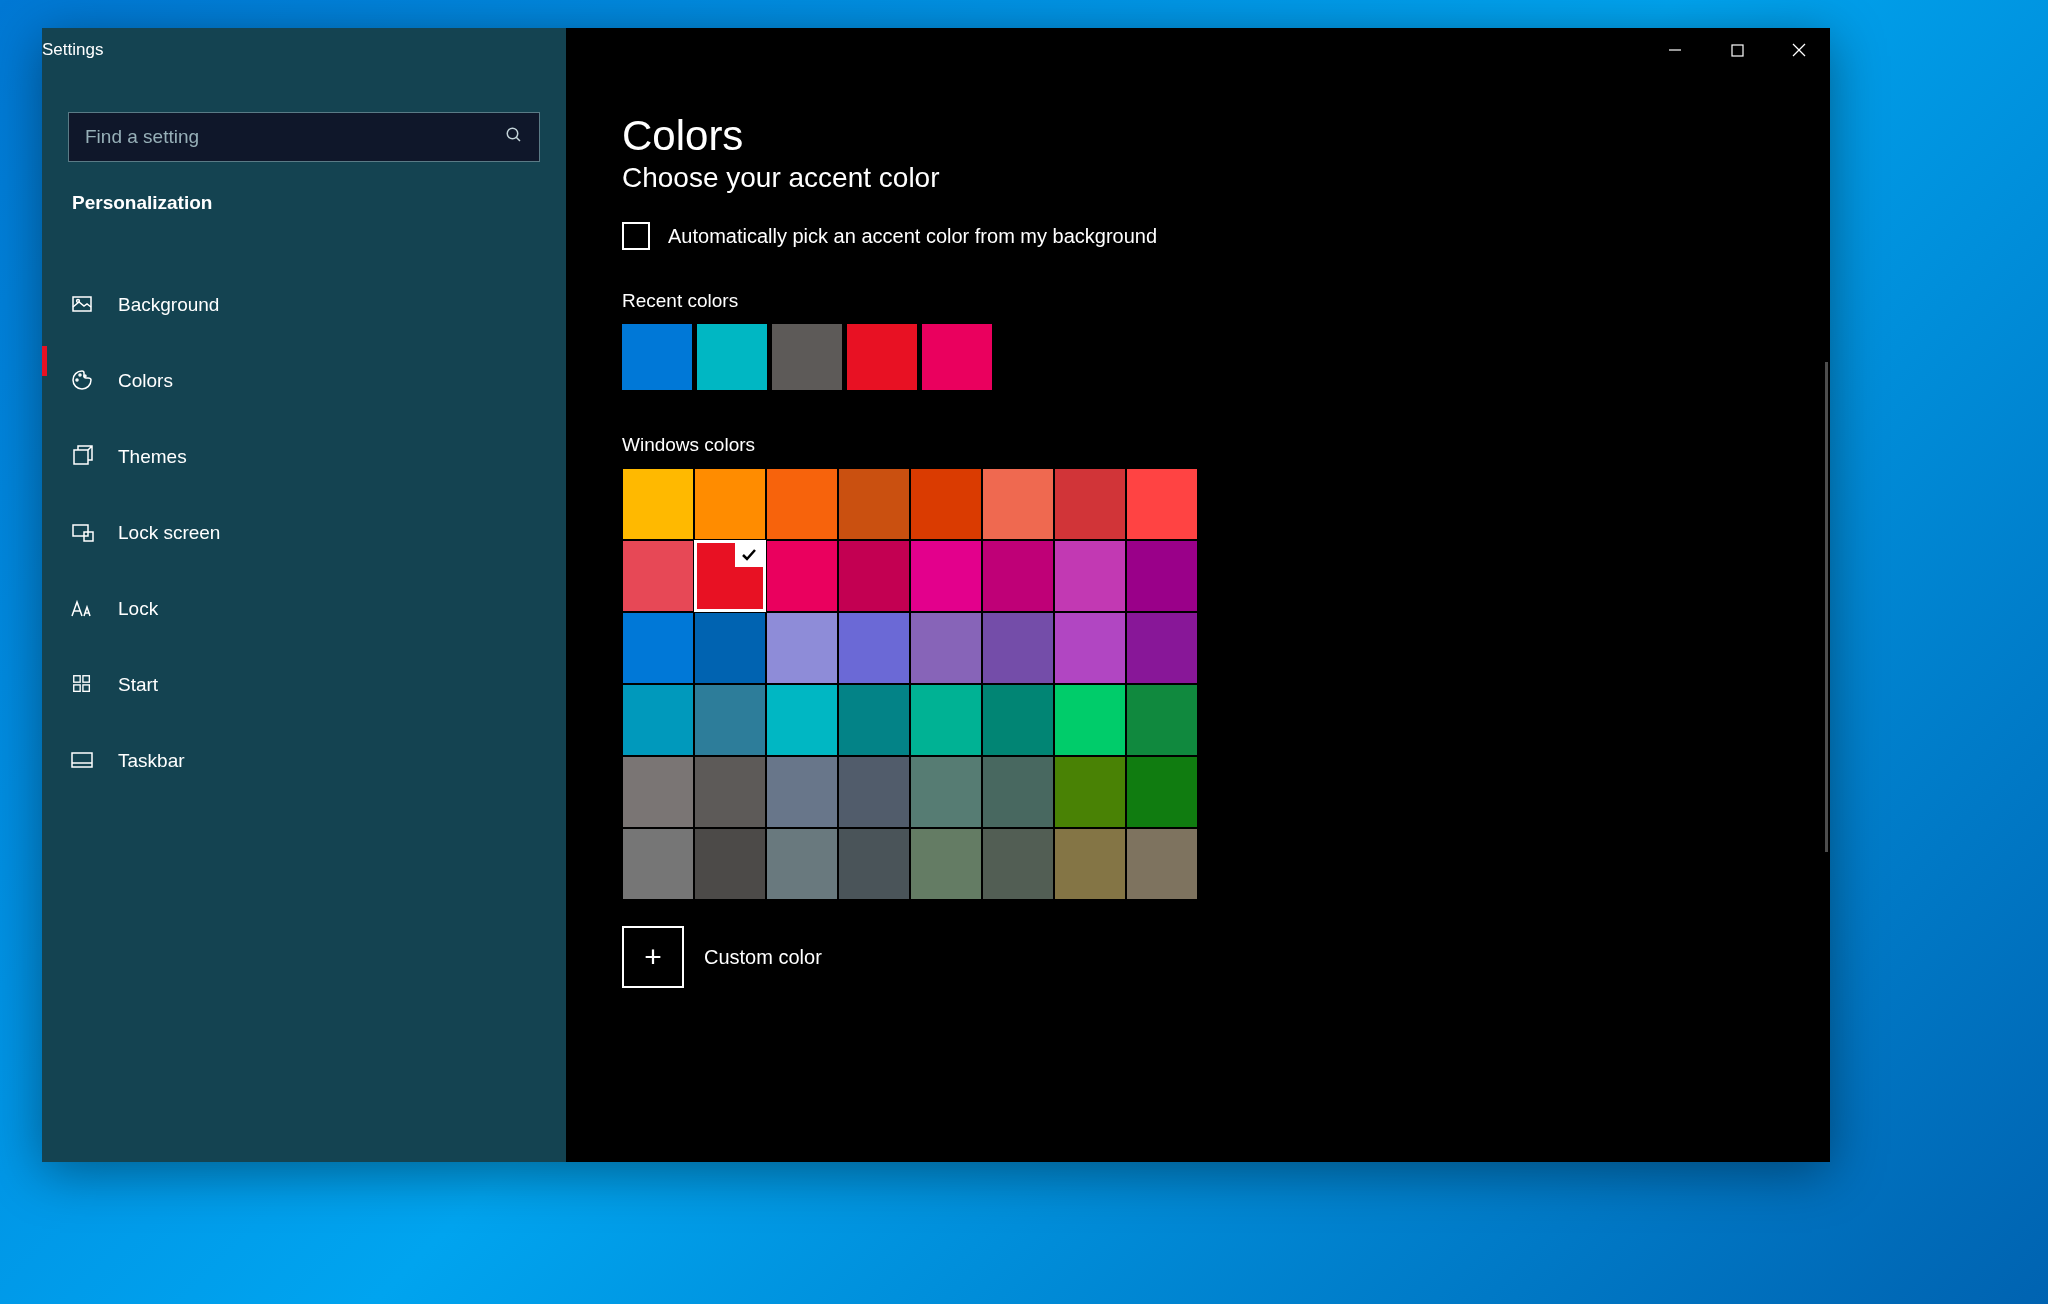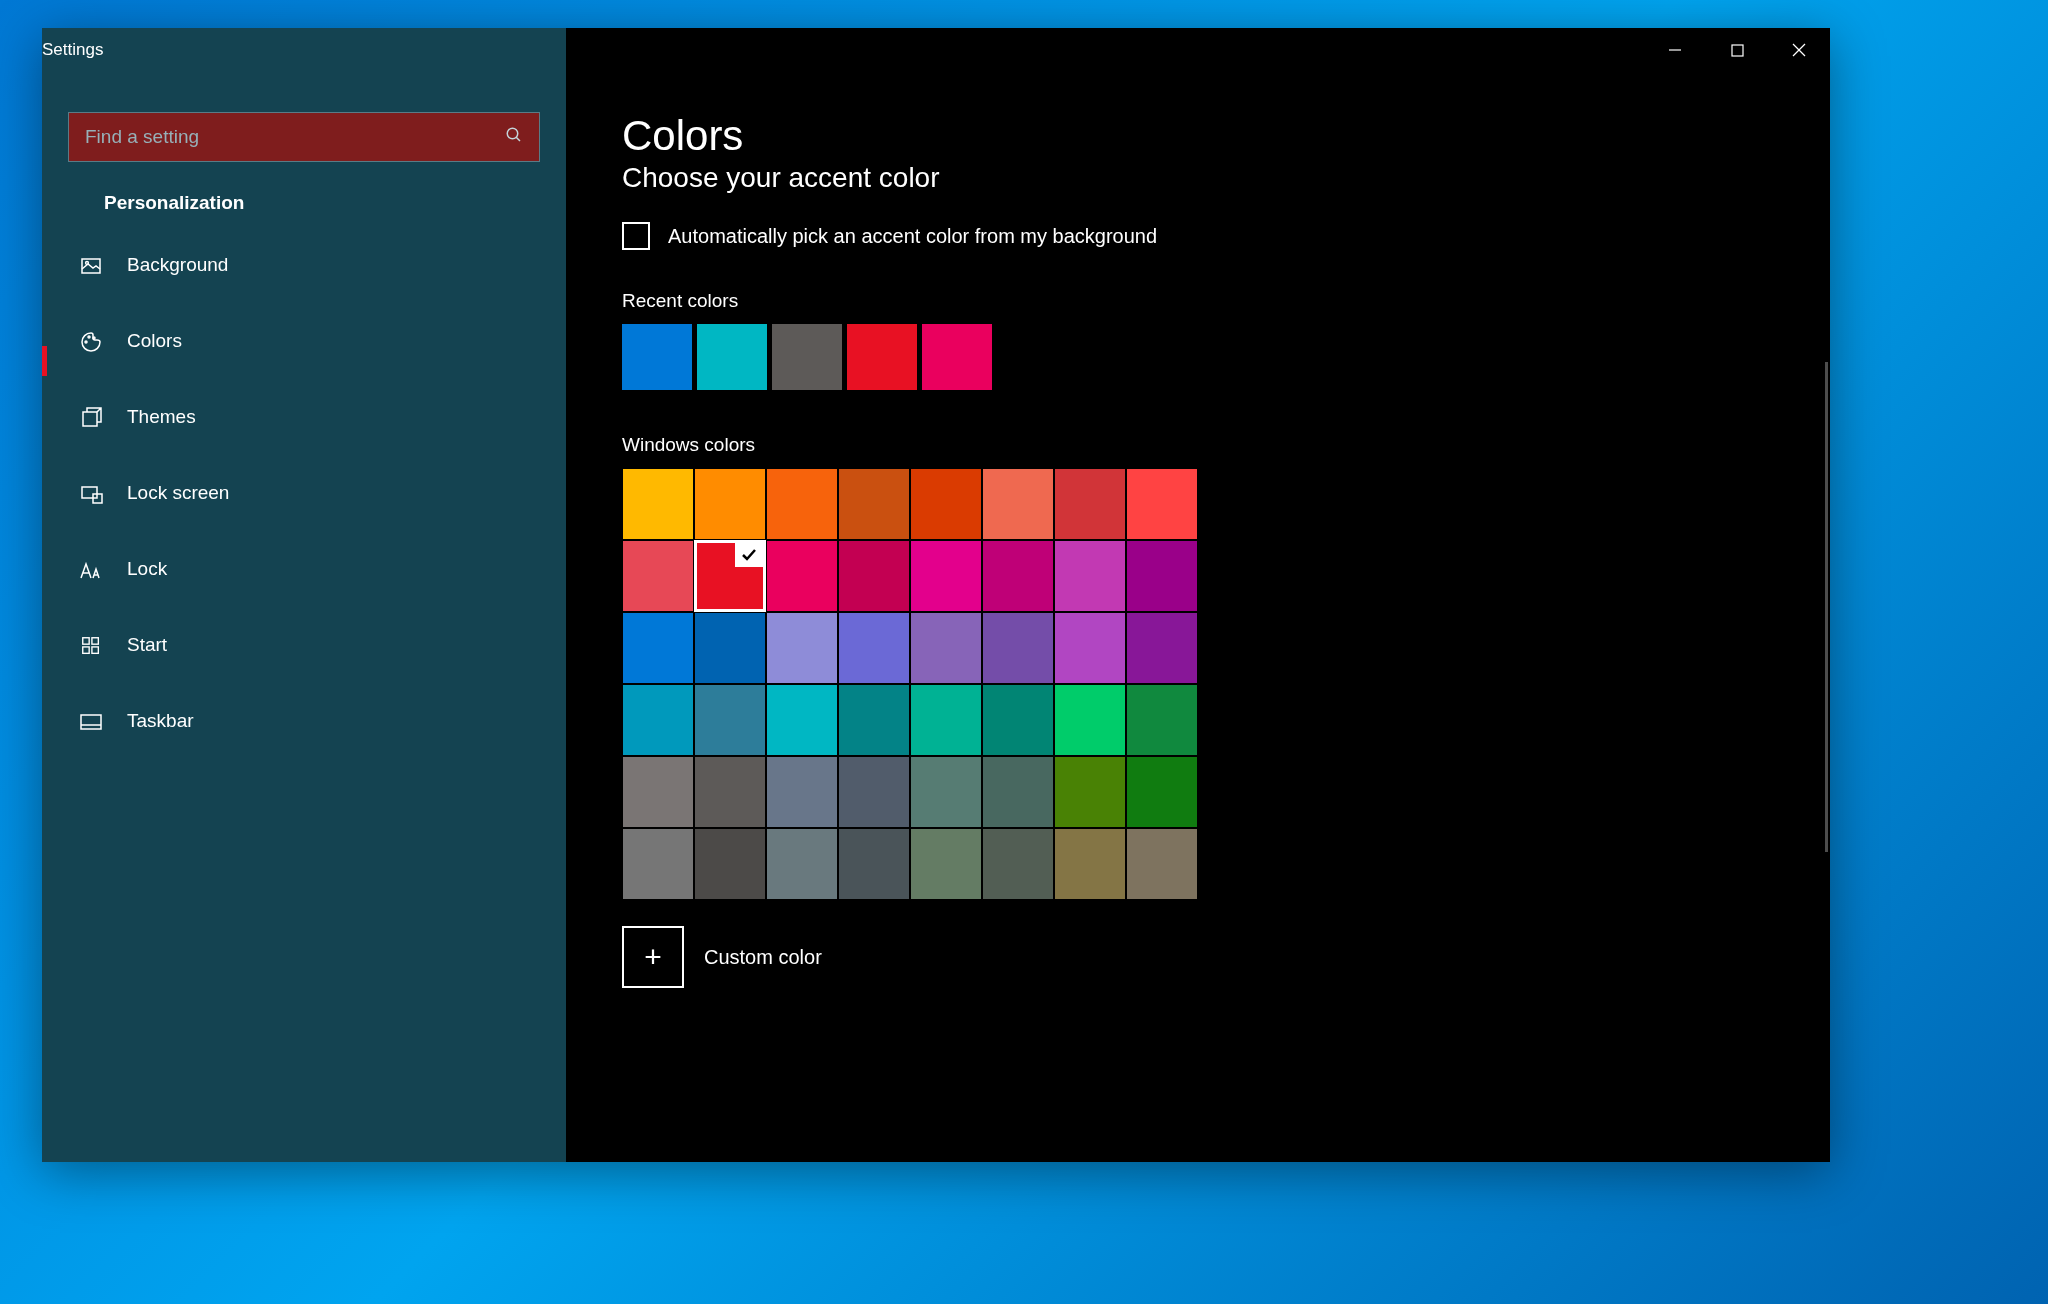--- a/index.html
+++ b/index.html
@@ -63,48 +63,47 @@
     gap: 22px;
     padding: 0 30px;
     height: 56px;
     font-size: 20px;
     margin-bottom: 22px;
   }
   .searchbox {
     margin: 0 26px 30px 26px;
     height: 50px;
     border: 1px solid #5a7b86;
-    background: #7f1d1d;
+    background: #0f172a;
     display: flex;
     align-items: center;
     padding: 0 16px;
     color: #b8c9cf;
     font-size: 19px;
   }
   .searchbox input {
     flex: 1;
     background: transparent;
     border: none;
     outline: none;
     color: #fff;
     font-size: 19px;
   }
   .searchbox input::placeholder { color: #97b0b8; }
   .section-title {
     padding: 0 30px;
     font-size: 19px;
     font-weight: 600;
     margin-bottom: 40px;
-    margin-left: 32px;
   }
   .nav-item {
     display: flex;
-    align-items: flex-start;
+    align-items: flex-end;
     gap: 24px;
-    padding: 0 37px;
+    padding: 0 28px;
     height: 62px;
     font-size: 19px;
     position: relative;
     margin-bottom: 14px;
   }
   .nav-item.active::before {
     content: "";
     position: absolute;
     left: 0;
     top: 16px;

